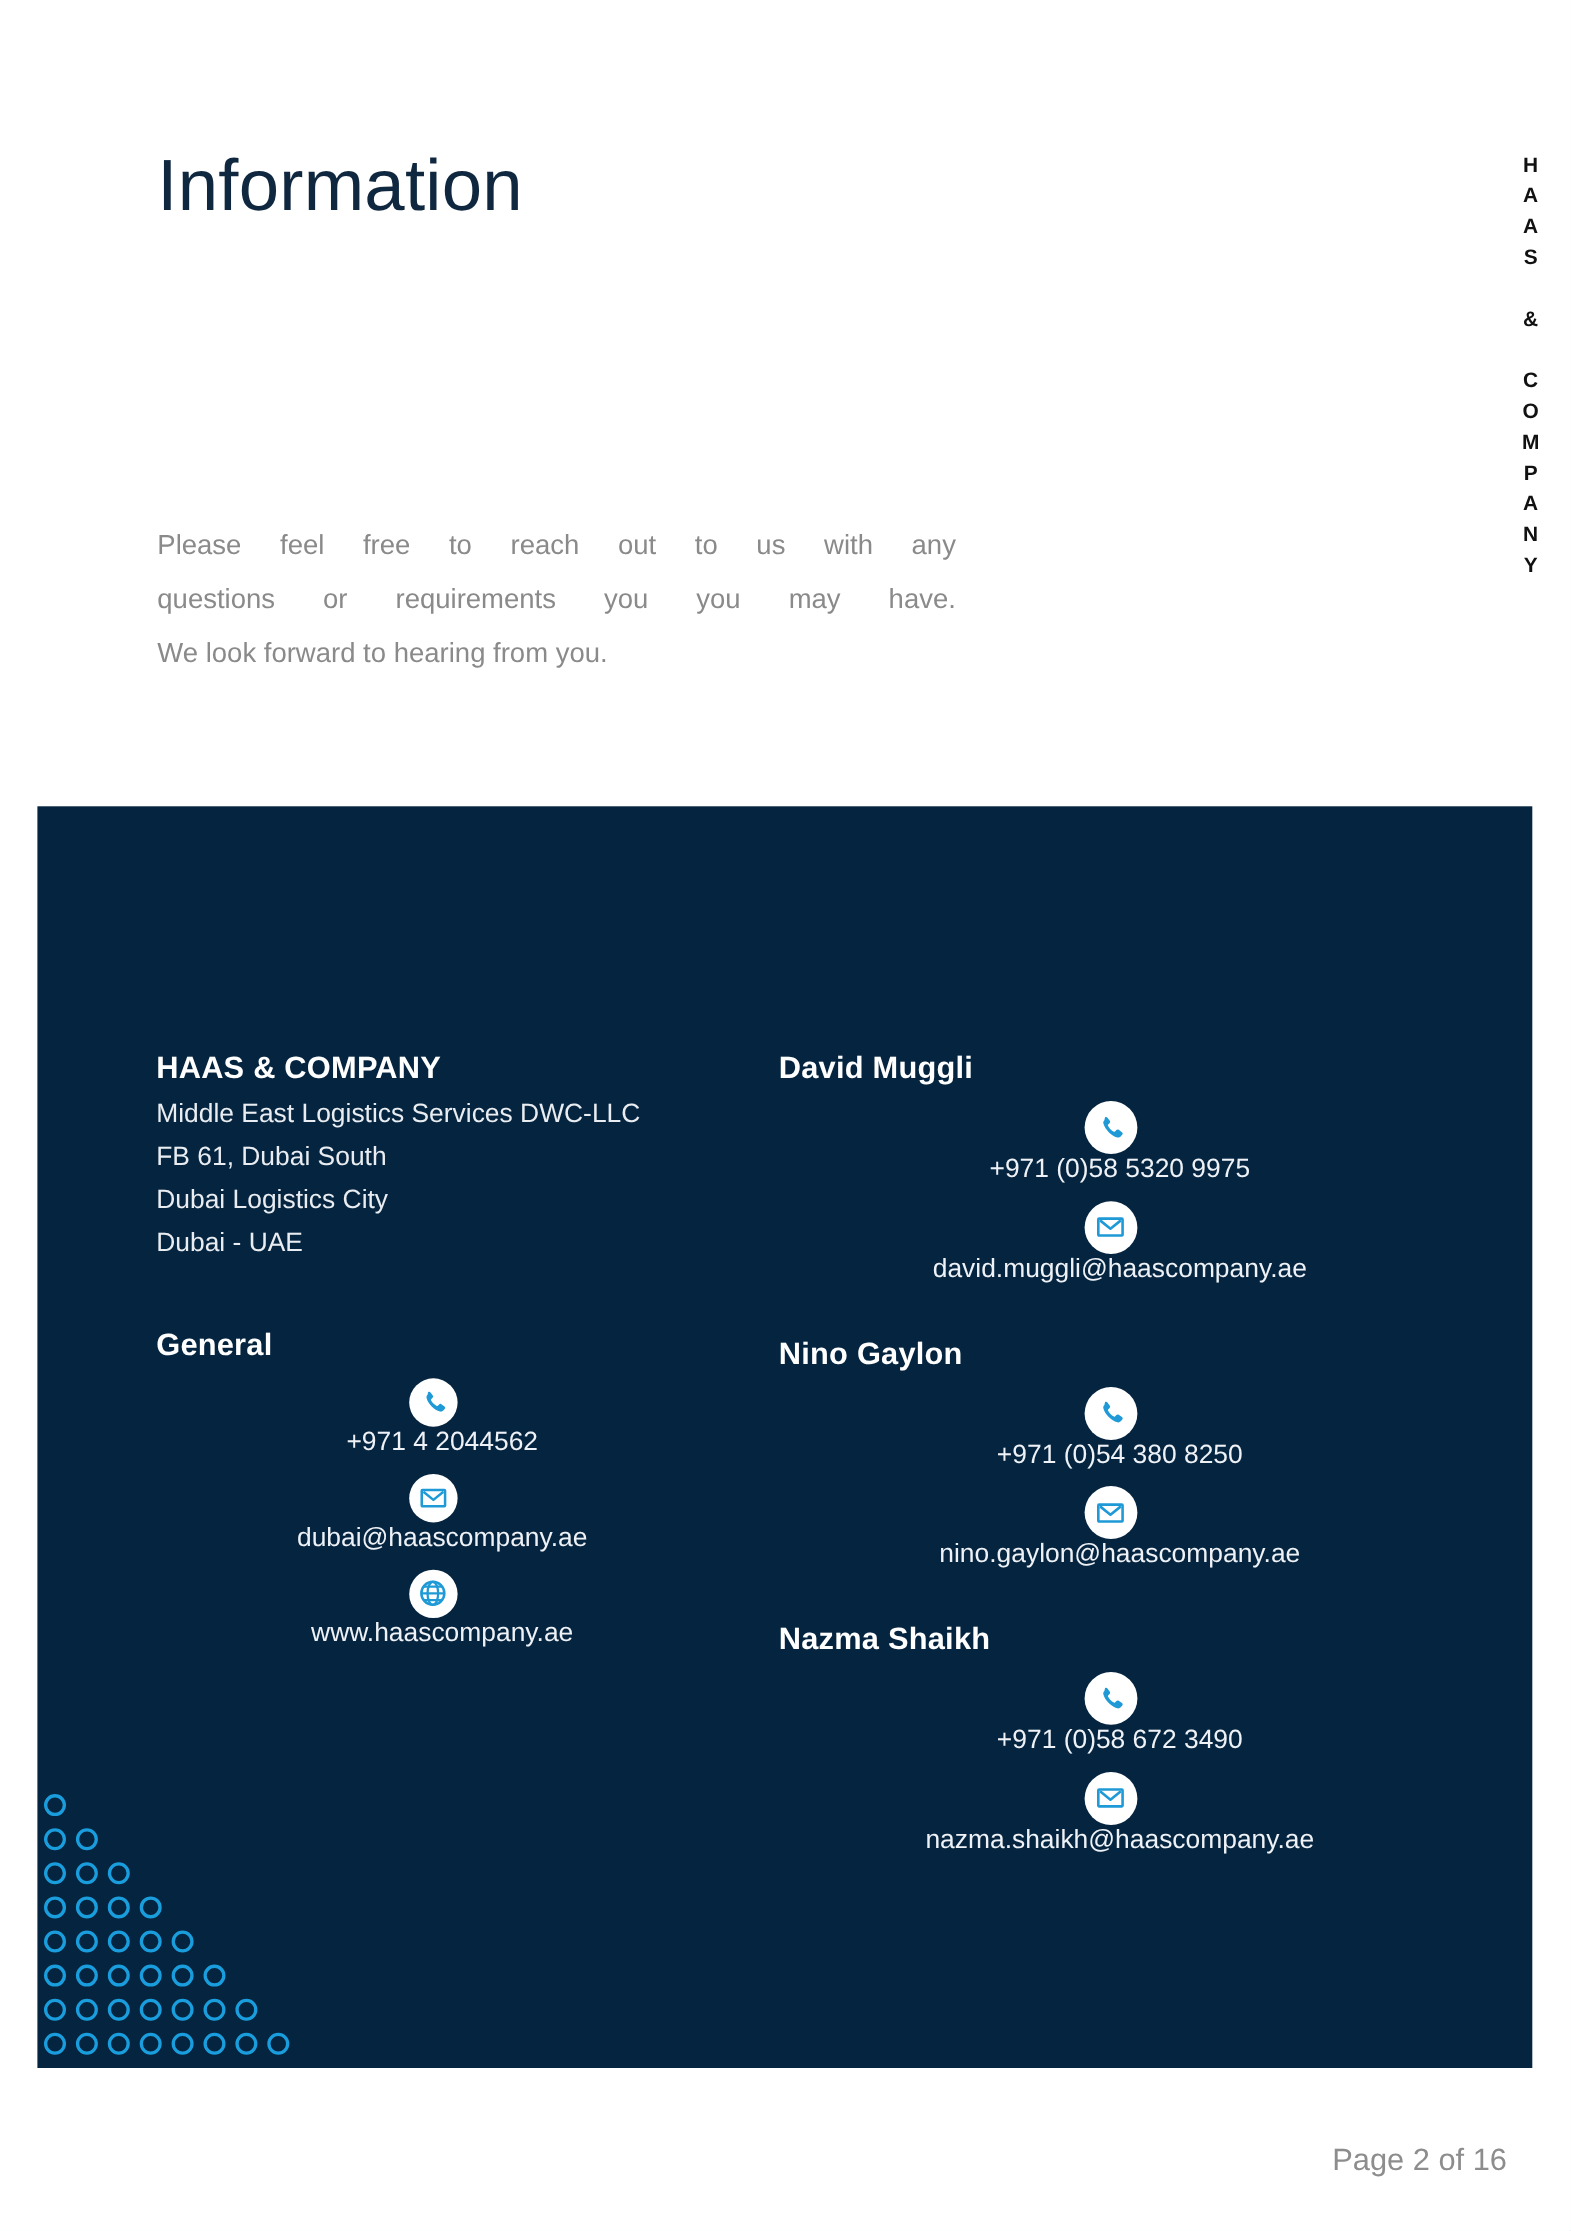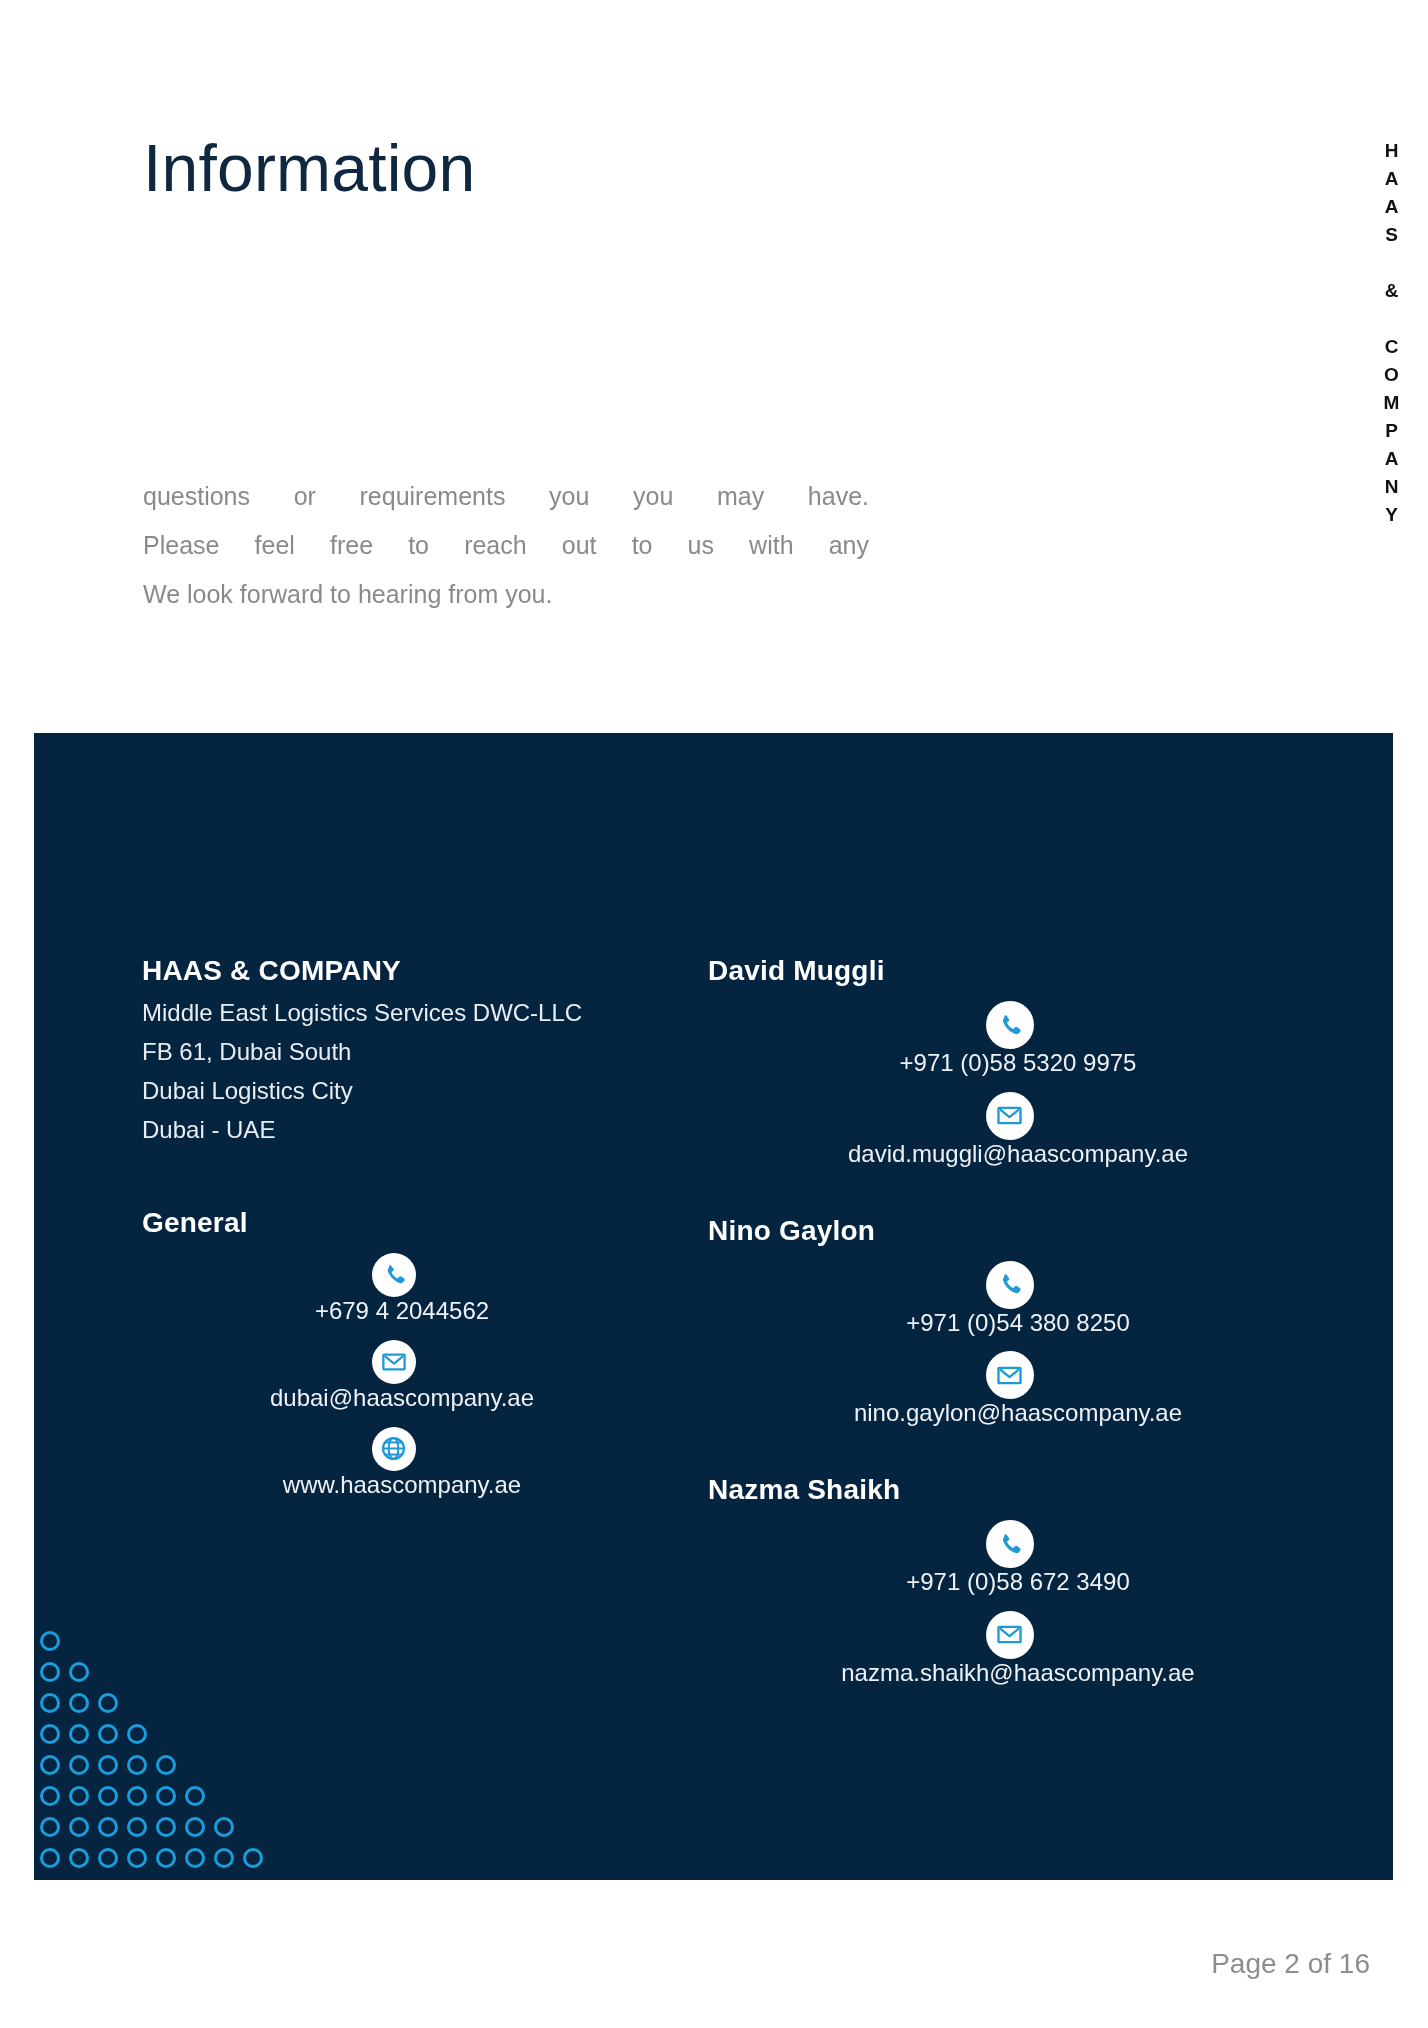--- a/index.html
+++ b/index.html
@@ -188,22 +188,22 @@
 </head>
 <body>
 
 <div class="page">
 
   <div class="heading-block">
     <div class="title-line2">Information</div>
   </div>
 
   <div class="intro">
+    <p class="just">Please feel free to reach out to us with any</p>
     <p class="just">questions or requirements you you may have.</p>
-    <p class="just">Please feel free to reach out to us with any</p>
     <p class="last">We look forward to hearing from you.</p>
   </div>
 
   <div class="vertical-brand">HAAS &amp; COMPANY</div>
 
   <div class="panel">
     <div class="dots">
         <div class="dot-row">
           <span class="dot"></span>
         </div>
@@ -273,21 +273,21 @@
 
     <div class="block">
       <div class="block-title">General</div>
 
       <div class="contact-row">
         <span class="icon-badge">
           <svg width="26" height="26" viewBox="0 0 24 24" aria-hidden="true">
             <path fill="#1f9ad6" d="M7.6 3.3c.6-.5 1.5-.4 2 .3l1.9 2.6c.4.6.3 1.4-.2 1.9l-1.2 1.1c-.2.2-.3.6-.1.9.5 1 1.2 2 2 2.8.8.8 1.8 1.5 2.8 2 .3.2.7.1.9-.1l1.1-1.2c.5-.5 1.3-.6 1.9-.2l2.6 1.9c.7.5.8 1.4.3 2l-1.3 1.5c-.7.8-1.8 1.1-2.8.8-2.4-.7-4.8-2.2-6.9-4.3-2.1-2.1-3.6-4.5-4.3-6.9-.3-1 0-2.1.8-2.8z"></path>
           </svg>
         </span>
-        <span class="contact-text">+679 4 2044562</span>
+        <span class="contact-text">+971 4 2044562</span>
       </div>
 
       <div class="contact-row">
         <span class="icon-badge">
           <svg width="26" height="26" viewBox="0 0 24 24" aria-hidden="true">
             <rect x="2.2" y="5.2" width="19.6" height="13.6" rx="0.6" fill="none" stroke="#1f9ad6" stroke-width="2.1"></rect>
             <path d="M3.6 6.6 L12 13.4 L20.4 6.6" fill="none" stroke="#1f9ad6" stroke-width="2.1" stroke-linejoin="round"></path>
           </svg>
         </span>
         <span class="contact-text">dubai@haascompany.ae</span>

